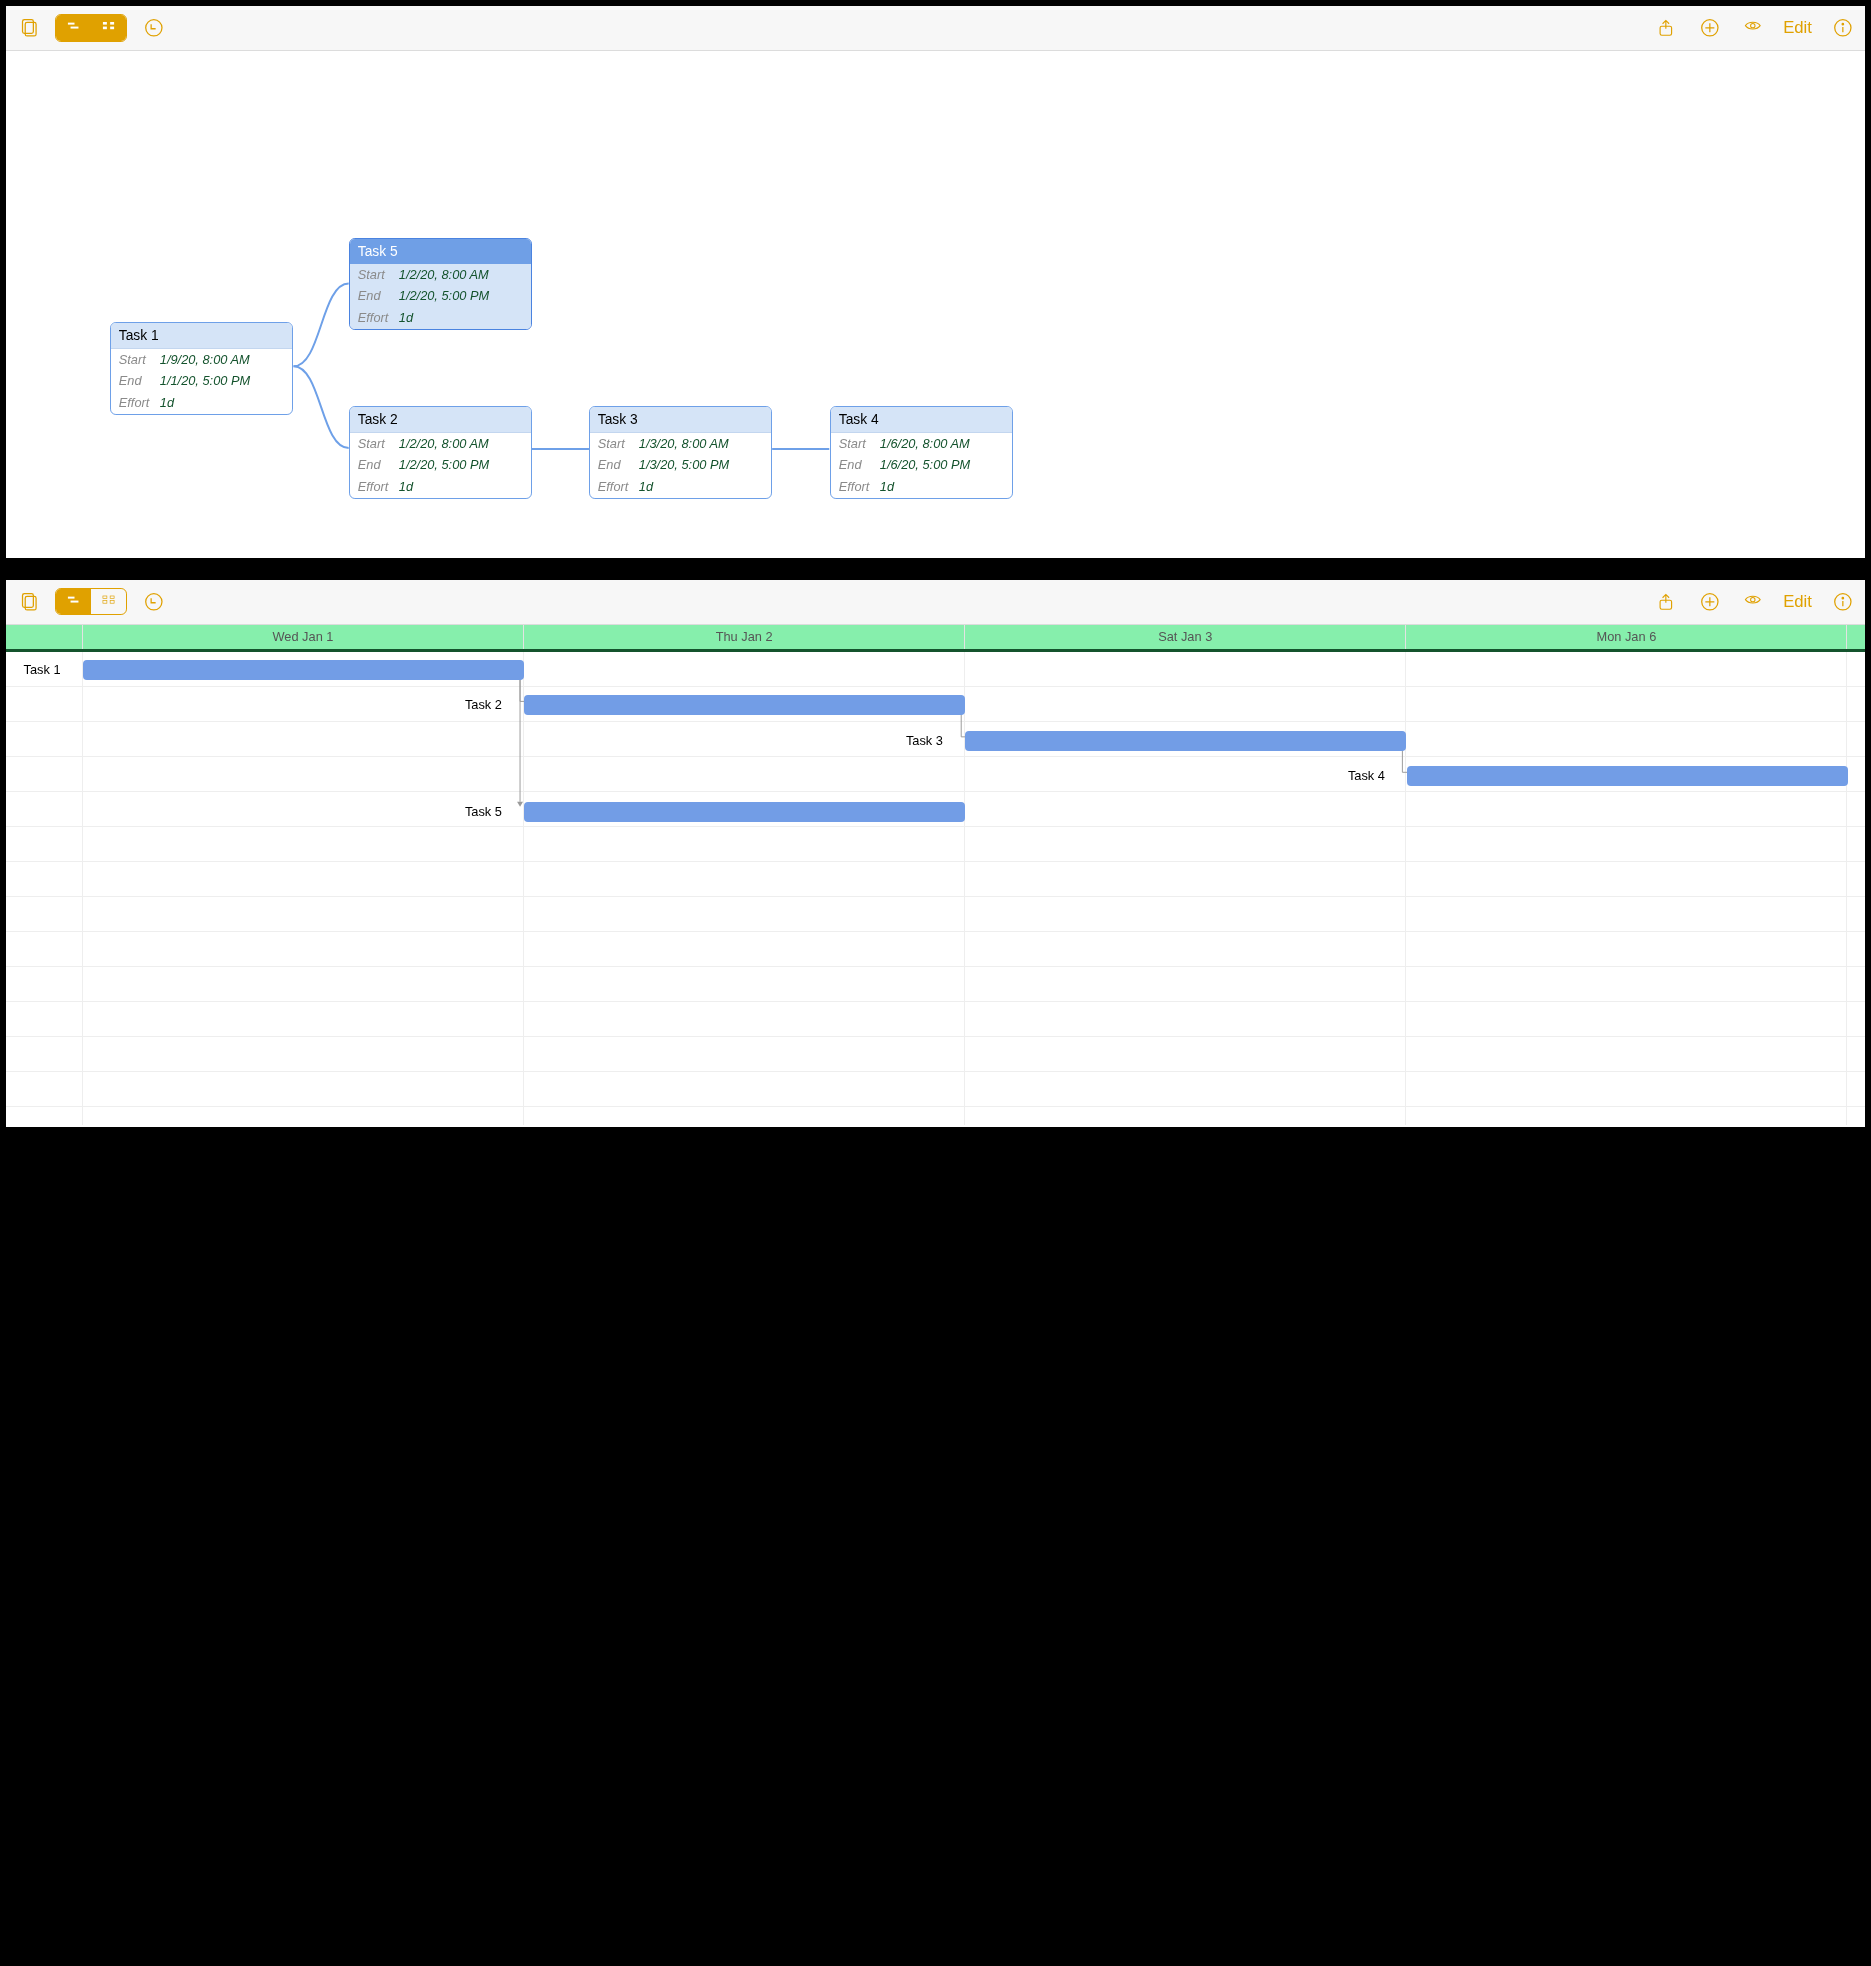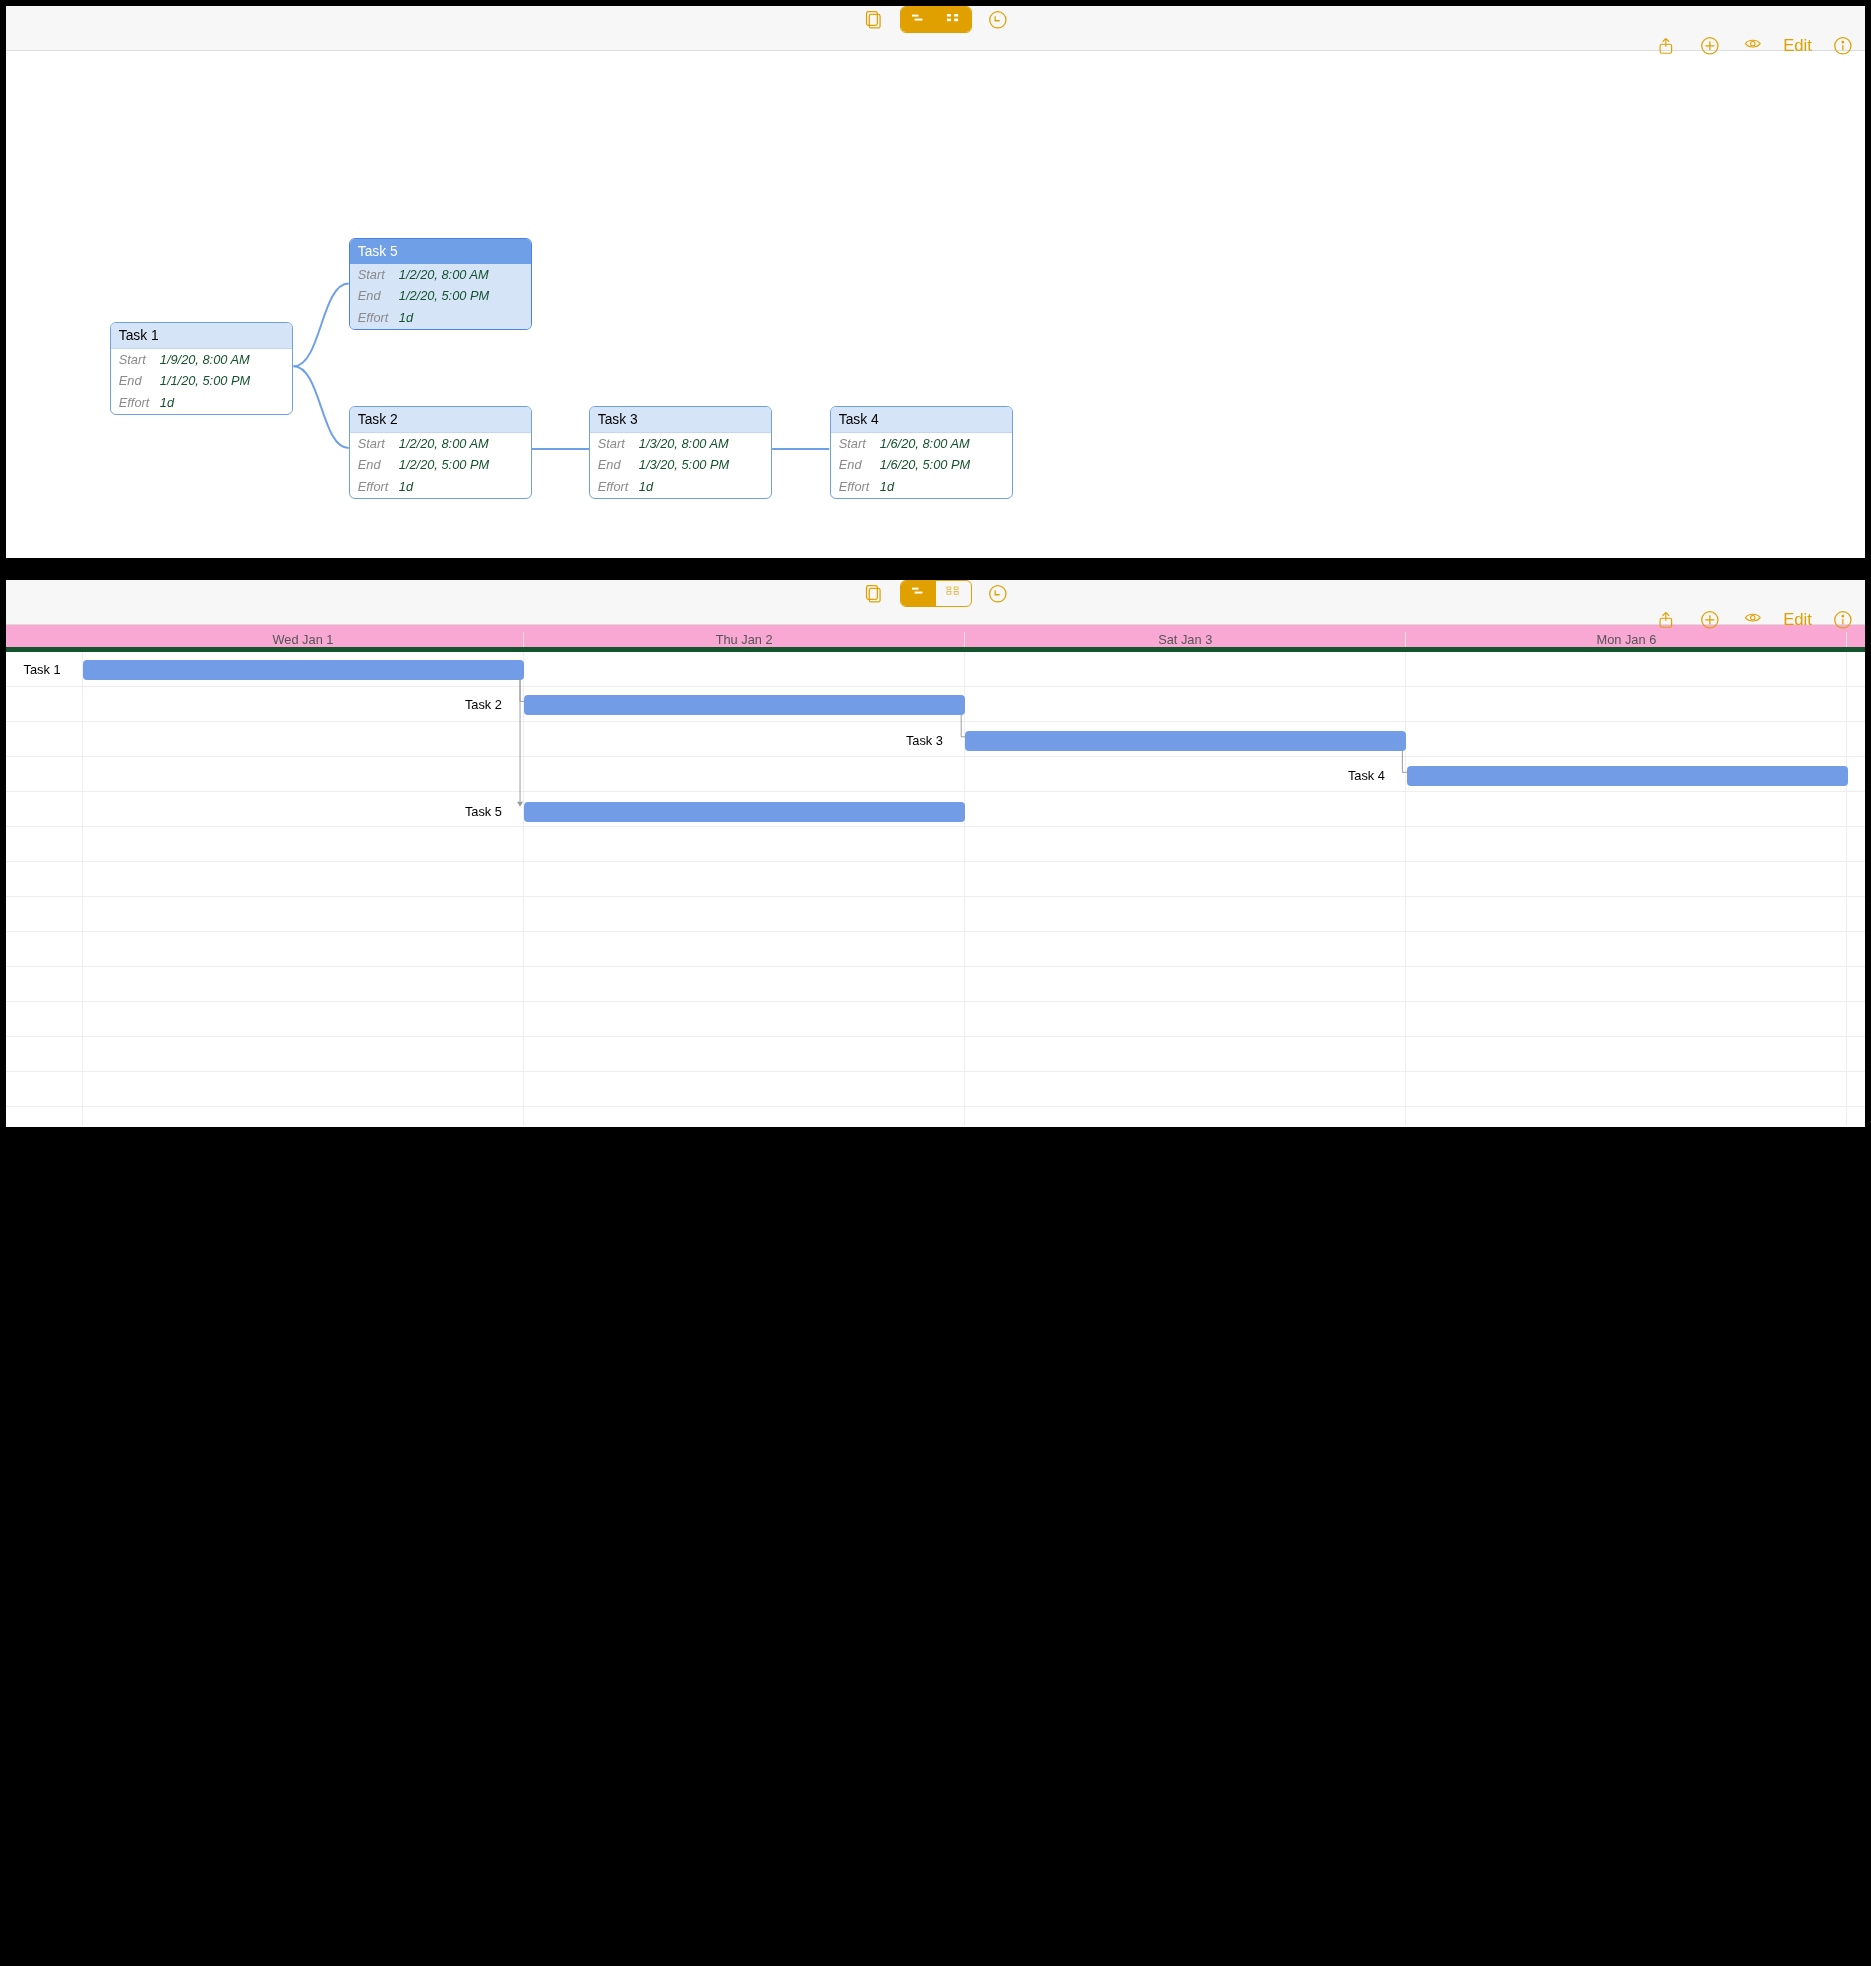--- a/index.html
+++ b/index.html
@@ -15,21 +15,20 @@
     margin: 5.9px 5.9px 21.7px 5.9px;
     position: relative;
   }
   .toolbar {
     height: 45px;
     background: #f7f7f7;
     border-bottom: 1px solid #dcdcdc;
     display: flex;
     align-items: center;
     padding: 0 9.9px;
-    flex-direction: column;
   }
   .toolbar-left { display:flex; align-items:center; gap:13.8px; }
   .toolbar-right { margin-left:auto; display:flex; align-items:center; gap:17.7px; }
   .tb-icon { width:25.6px; height:25.6px; display:flex; align-items:center; justify-content:center; color:#e0a100; }
   .tb-icon svg { stroke:#e0a100; fill:none; stroke-width:1.4; }
   .segmented {
     display:flex; border:1.5px solid #e0a100; border-radius:5.9px; overflow:hidden; height:27.6px;
   }
   .segmented > div { width:35px; display:flex; align-items:center; justify-content:center; }
   .seg-active { background:#e0a100; color:#fff; }
@@ -46,21 +45,21 @@
   .task-card .hdr { padding:4.9px 7.9px; font-size:13.8px; }
   .hdr-blue-dark { background:#6f9fe6; color:#fff; }
   .hdr-blue-light { background:#d5e4f7; color:#000; border-bottom:1px solid #c3d6ef; }
   .body-tint { background:#d5e4f7; }
   .task-card .row { display:flex; padding:2px 7.9px; line-height:17.7px;font-style:italic; }
   .task-card .lbl { width:41px; color:#8a8a8a; }
   .task-card .val { color:#14532d; }
 
   
   .gantt-head {
-    display:flex; height:27.6px; background:#f9a8d4; border-bottom:5px solid #14532d; font-size:12.8px; color:#555;align-items:flex-end;
+    display:flex; height:27.6px; background:#86efac; border-bottom:3px solid #14532d; font-size:12.8px; color:#555;
   }
   .gantt-head .spacer { width:77px; border-right:1px solid #e3e3e3; }
   .gantt-head .col { flex:1; display:flex; align-items:center; justify-content:center; border-right:1px solid #e3e3e3; }
   .gantt-head .tail { width:17.7px; }
   .gantt-body { position:relative; height:473px; }
   .gantt-grid { position:absolute; inset:0; display:flex; }
   .gantt-grid .spacer { width:77px; border-right:1px solid #eee; }
   .gantt-grid .col { flex:1; border-right:1px solid #eee; }
   .gantt-grid .tail { width:17.7px; }
   .gantt-rows-border { position:absolute; left:0; right:0; top:0; }

